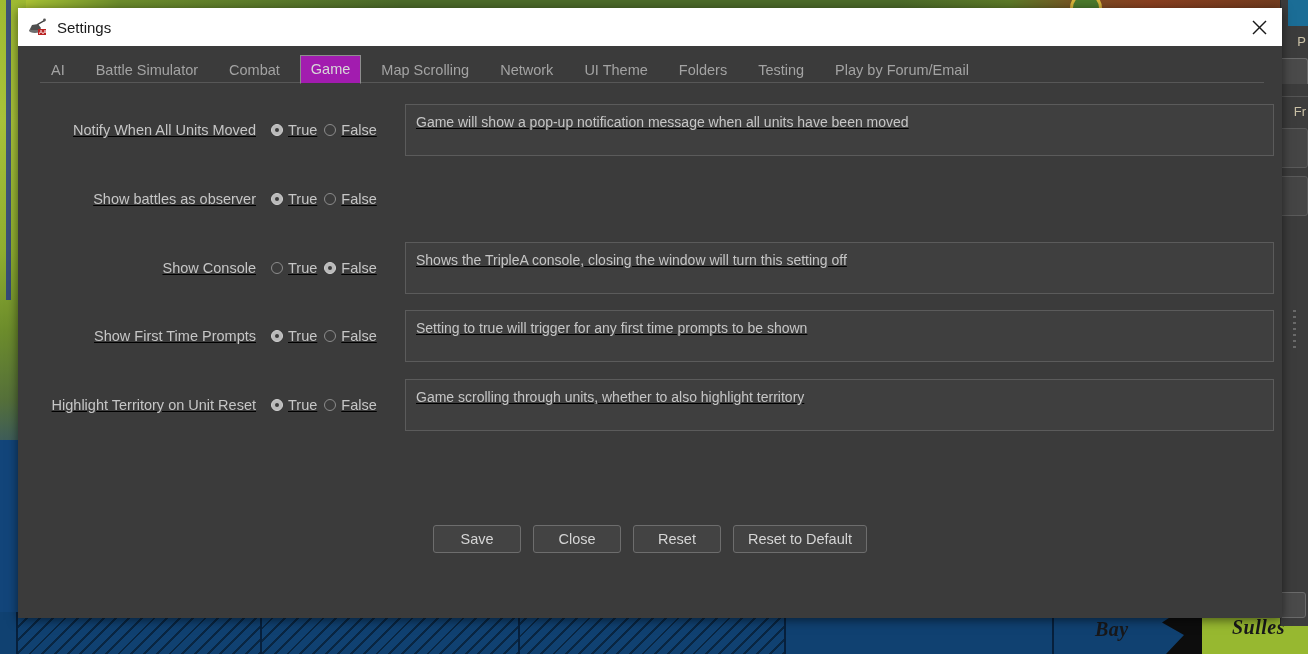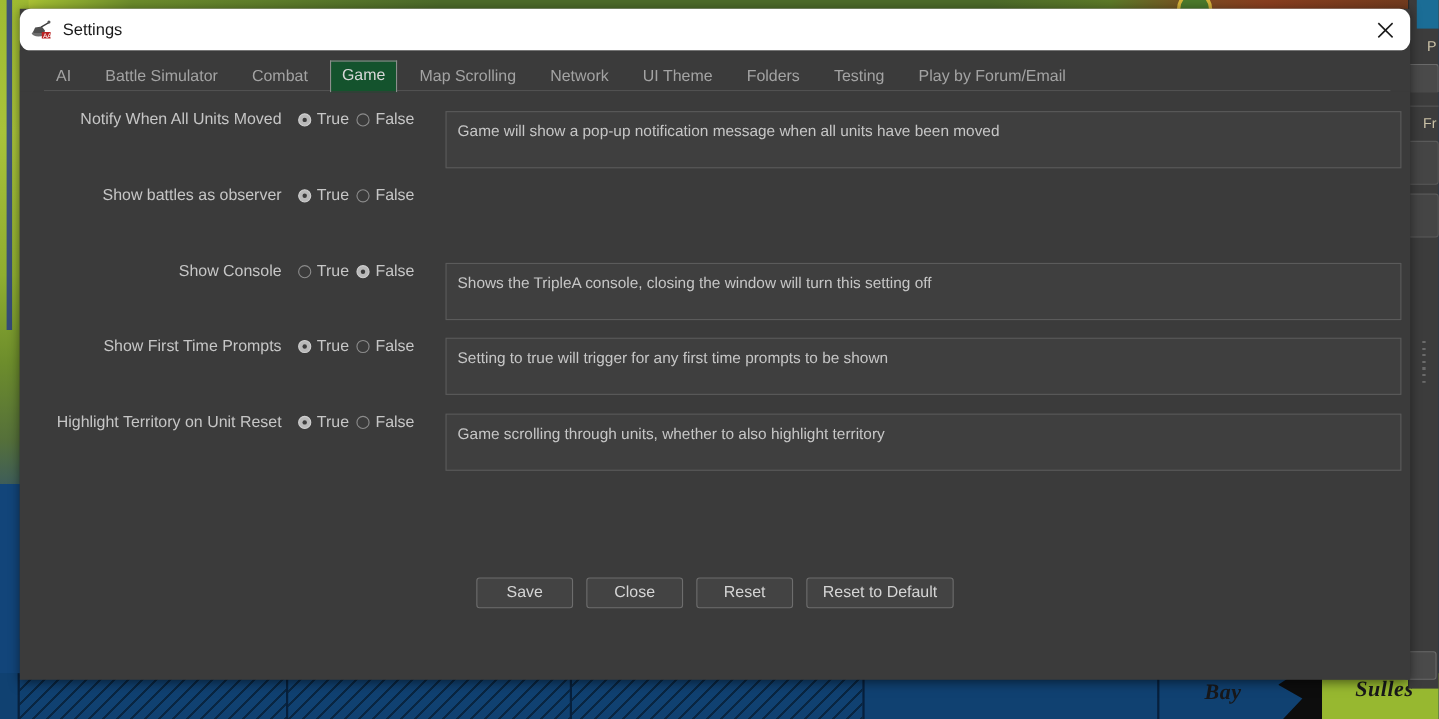--- a/index.html
+++ b/index.html
@@ -155,21 +155,20 @@
   }
 
   
   #title-bar {
     position: relative;
     height: 38px;
     background: #ffffff;
     display: flex;
     align-items: center;
     padding: 0 0 0 10px;
-    border-radius: 10px;
   }
   #app-icon {
     width: 20px; height: 20px;
     position: relative;
     flex: 0 0 auto;
     margin-right: 9px;
   }
   #title-text {
     font-size: 15px;
     color: #1a1a1a;
@@ -200,21 +199,21 @@
     margin-right: 9px;
     line-height: 18px;
     cursor: pointer;
     white-space: nowrap;
     border: 1px solid transparent;
     border-bottom: none;
     position: relative;
     top: 1px;
   }
   .tab.selected {
-    background: #14532d;
+    background: #a21caf;
     border: 1px solid #8d8d8d;
     border-bottom: 1px solid #3b3b3b;
     color: #d8d8d8;
     z-index: 2;
   }
   #tab-underline {
     position: absolute;
     left: 22px; right: 18px; bottom: 0;
     border-top: 1px solid #575757;
   }
@@ -224,21 +223,22 @@
     position: relative;
     height: 498px;
     background: #3b3b3b;
   }
 
   .setting-row {
     position: absolute;
     left: 0; right: 0;
     height: 58px;
     display: flex;
-    align-items: flex-start;
+    align-items: center;
+    text-decoration: underline;
   }
   .setting-label {
     width: 250px;
     text-align: right;
     padding-right: 12px;
     font-size: 14.5px;
     color: #c6c6c6;
     white-space: nowrap;
   }
   .radio-group {

